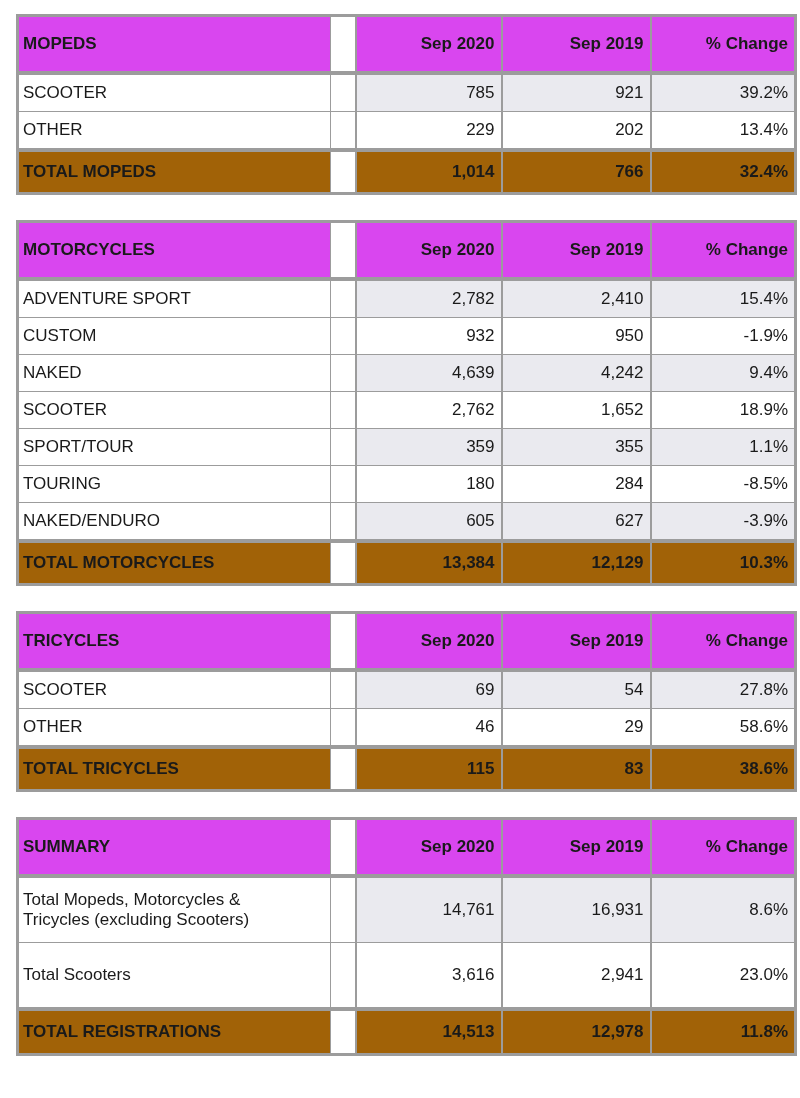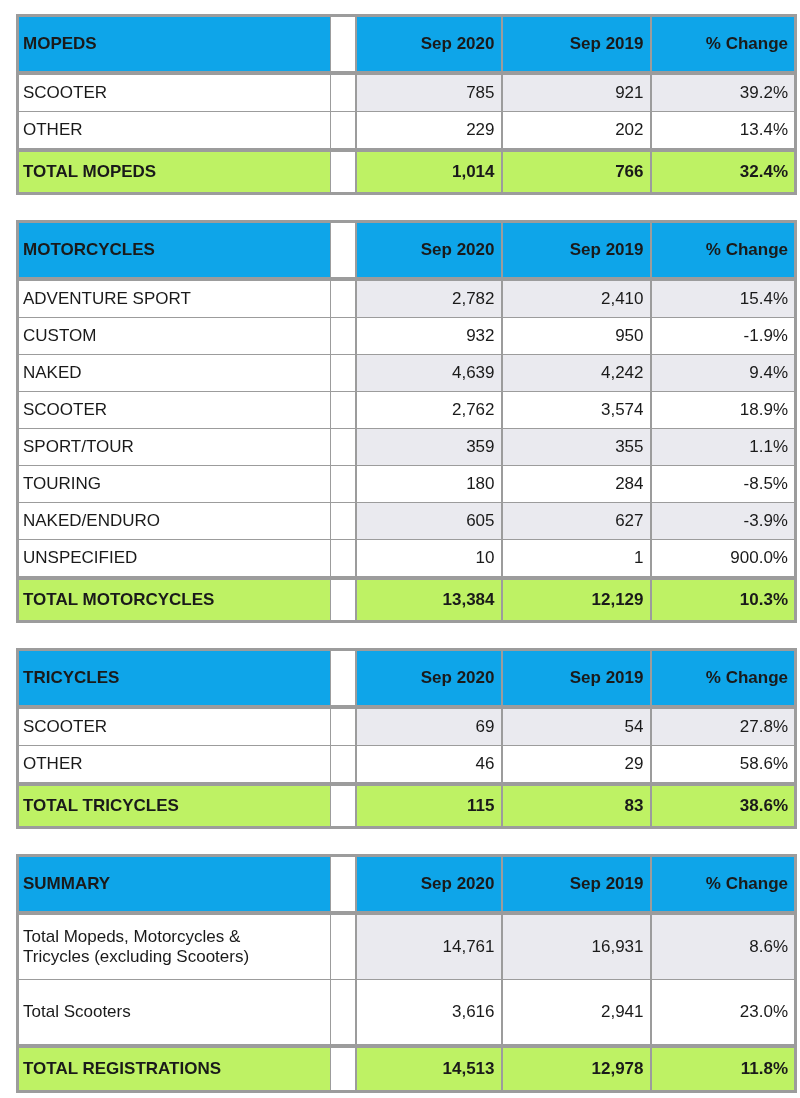--- a/index.html
+++ b/index.html
@@ -32,42 +32,42 @@
     font-size: 17px;
     vertical-align: middle;
     overflow: hidden;
     line-height: 1.18;
   }
   
   thead th {
     height: 52px;
     border-bottom: 4px solid #9c9c9c;
     font-weight: bold;
-    background: #0ea5e9;
+    background: #d946ef;
   }
   
   .cat    { border-right: 1px solid #9c9c9c; text-align: left;  padding-left: 4px; }
   .spacer { border-right: 2px solid #9c9c9c; background: #ffffff; }
   .num    { border-right: 2px solid #9c9c9c; text-align: right; padding-right: 6px; }
   .num.last { border-right: none; }
 
   
   tbody td {
     height: 34px;
     border-bottom: 1px solid #9c9c9c;
     background: #ffffff;
   }
   tbody tr:nth-child(odd) td.num { background: #eaeaef; }
 
   
   tfoot td {
     height: 38px;
     border-top: 4px solid #9c9c9c;
     font-weight: bold;
-    background: #bef264;
+    background: #a16207;
   }
 
   
   table.summary tbody td { height: 62px; }
   table.summary tbody td.cat { padding-right: 60px; }
   table.summary tfoot td { height: 40px; }
 </style>
 </head>
 <body>
 
@@ -153,21 +153,21 @@
         <td class="cat">NAKED</td>
         <td class="spacer"></td>
         <td class="num">4,639</td>
         <td class="num">4,242</td>
         <td class="num last">9.4%</td>
       </tr>
       <tr>
         <td class="cat">SCOOTER</td>
         <td class="spacer"></td>
         <td class="num">2,762</td>
-        <td class="num">3,574</td>
+        <td class="num">1,652</td>
         <td class="num last">18.9%</td>
       </tr>
       <tr>
         <td class="cat">SPORT/TOUR</td>
         <td class="spacer"></td>
         <td class="num">359</td>
         <td class="num">355</td>
         <td class="num last">1.1%</td>
       </tr>
       <tr>
@@ -177,27 +177,20 @@
         <td class="num">284</td>
         <td class="num last">-8.5%</td>
       </tr>
       <tr>
         <td class="cat">NAKED/ENDURO</td>
         <td class="spacer"></td>
         <td class="num">605</td>
         <td class="num">627</td>
         <td class="num last">-3.9%</td>
       </tr>
-      <tr>
-        <td class="cat">UNSPECIFIED</td>
-        <td class="spacer"></td>
-        <td class="num">10</td>
-        <td class="num">1</td>
-        <td class="num last">900.0%</td>
-      </tr>
     </tbody>
     <tfoot>
       <tr>
         <td class="cat">TOTAL MOTORCYCLES</td>
         <td class="spacer"></td>
         <td class="num">13,384</td>
         <td class="num">12,129</td>
         <td class="num last">10.3%</td>
       </tr>
     </tfoot>

